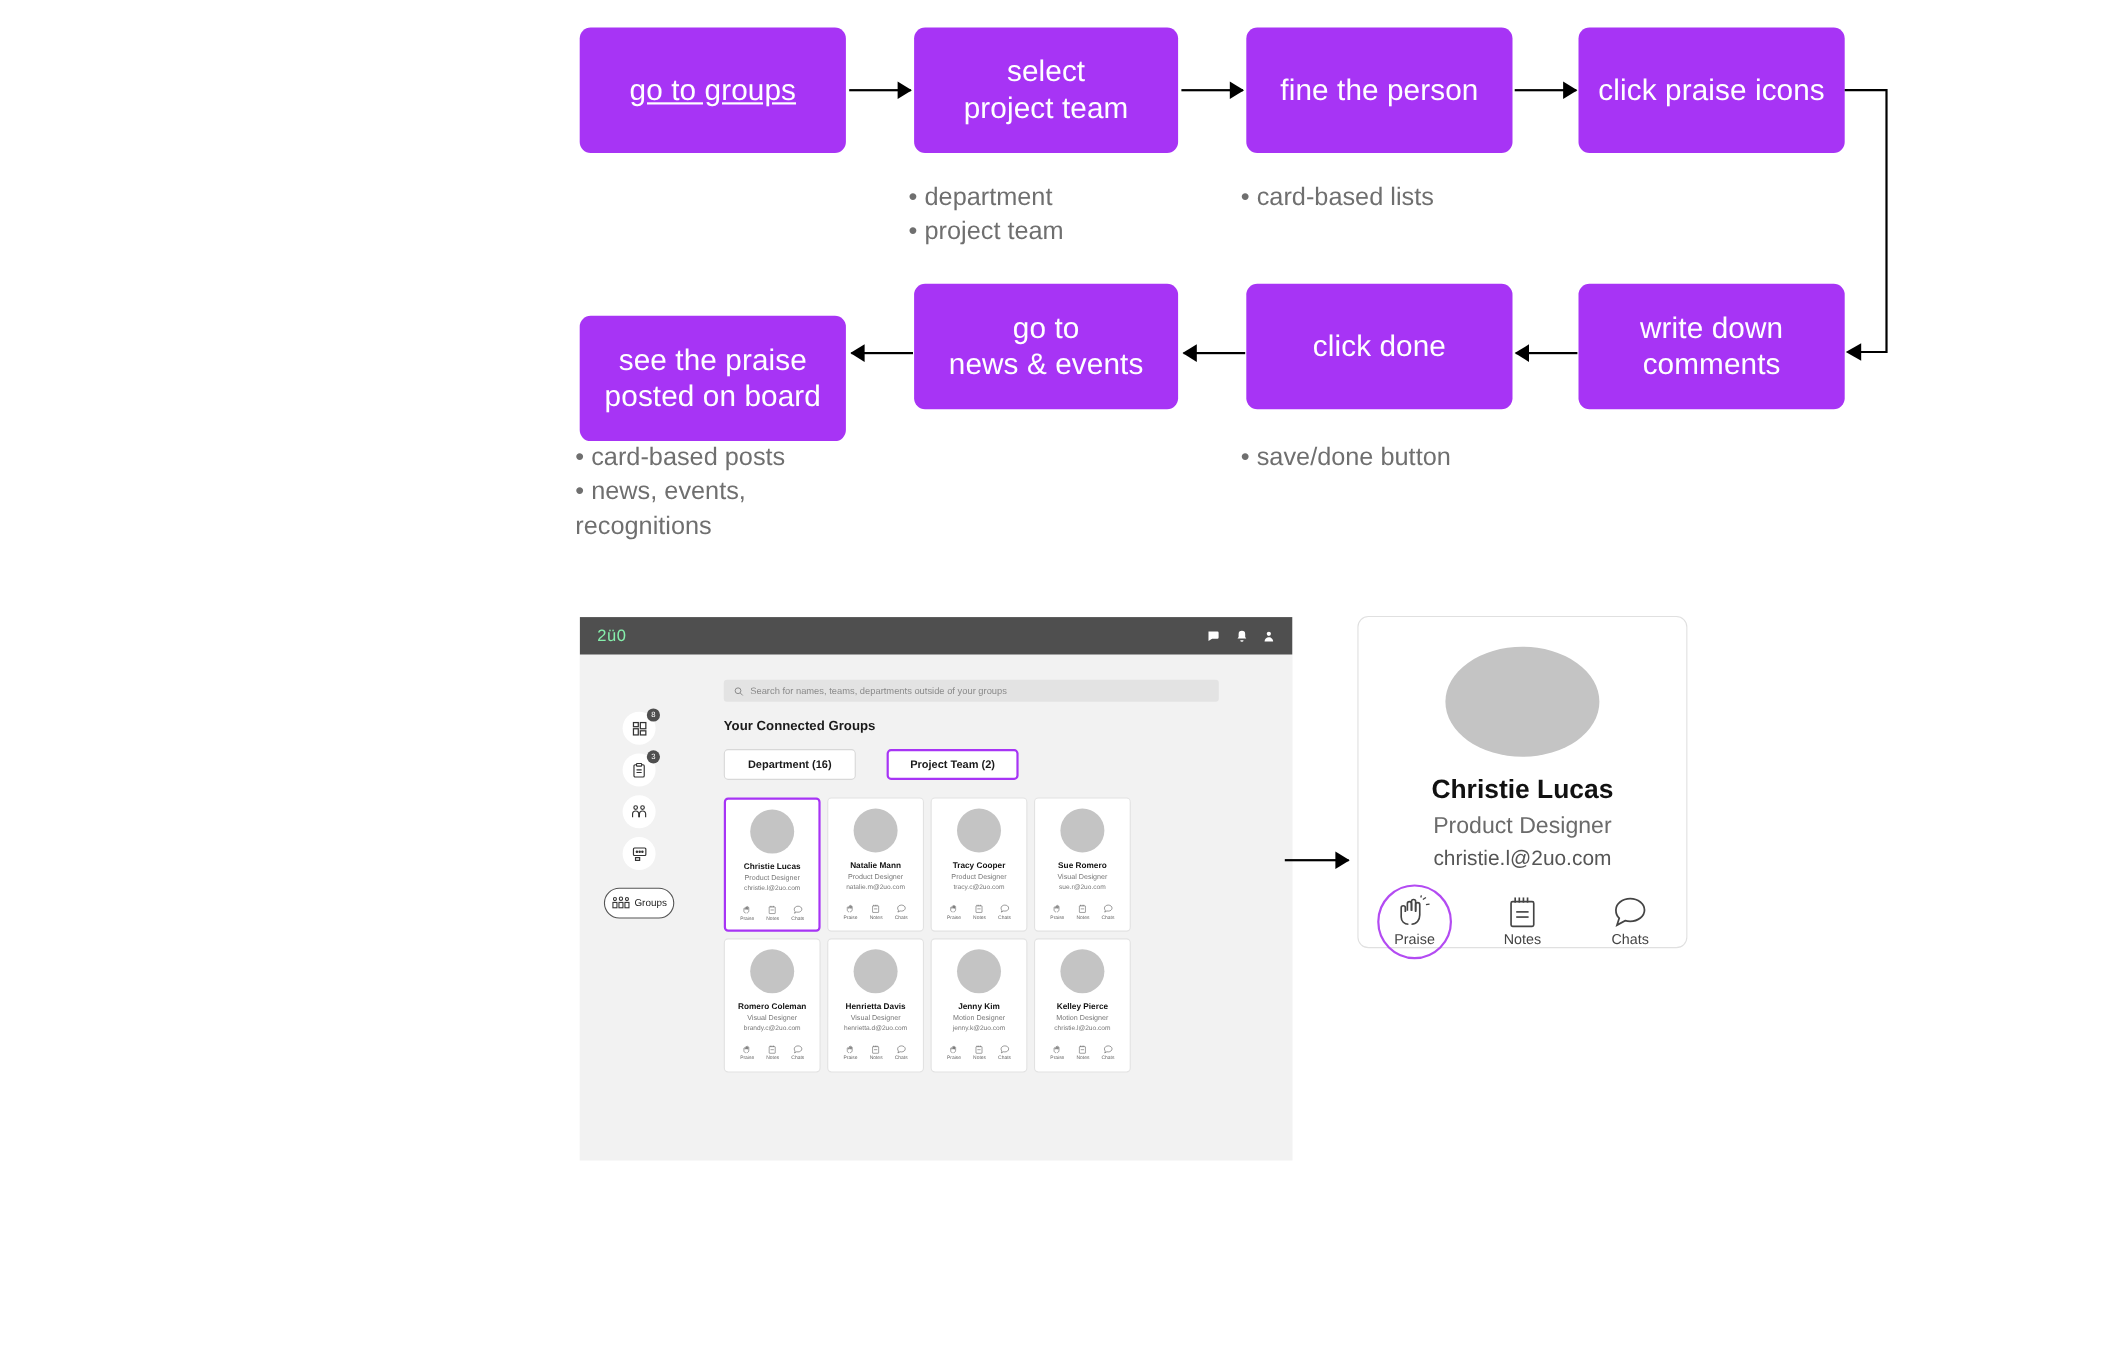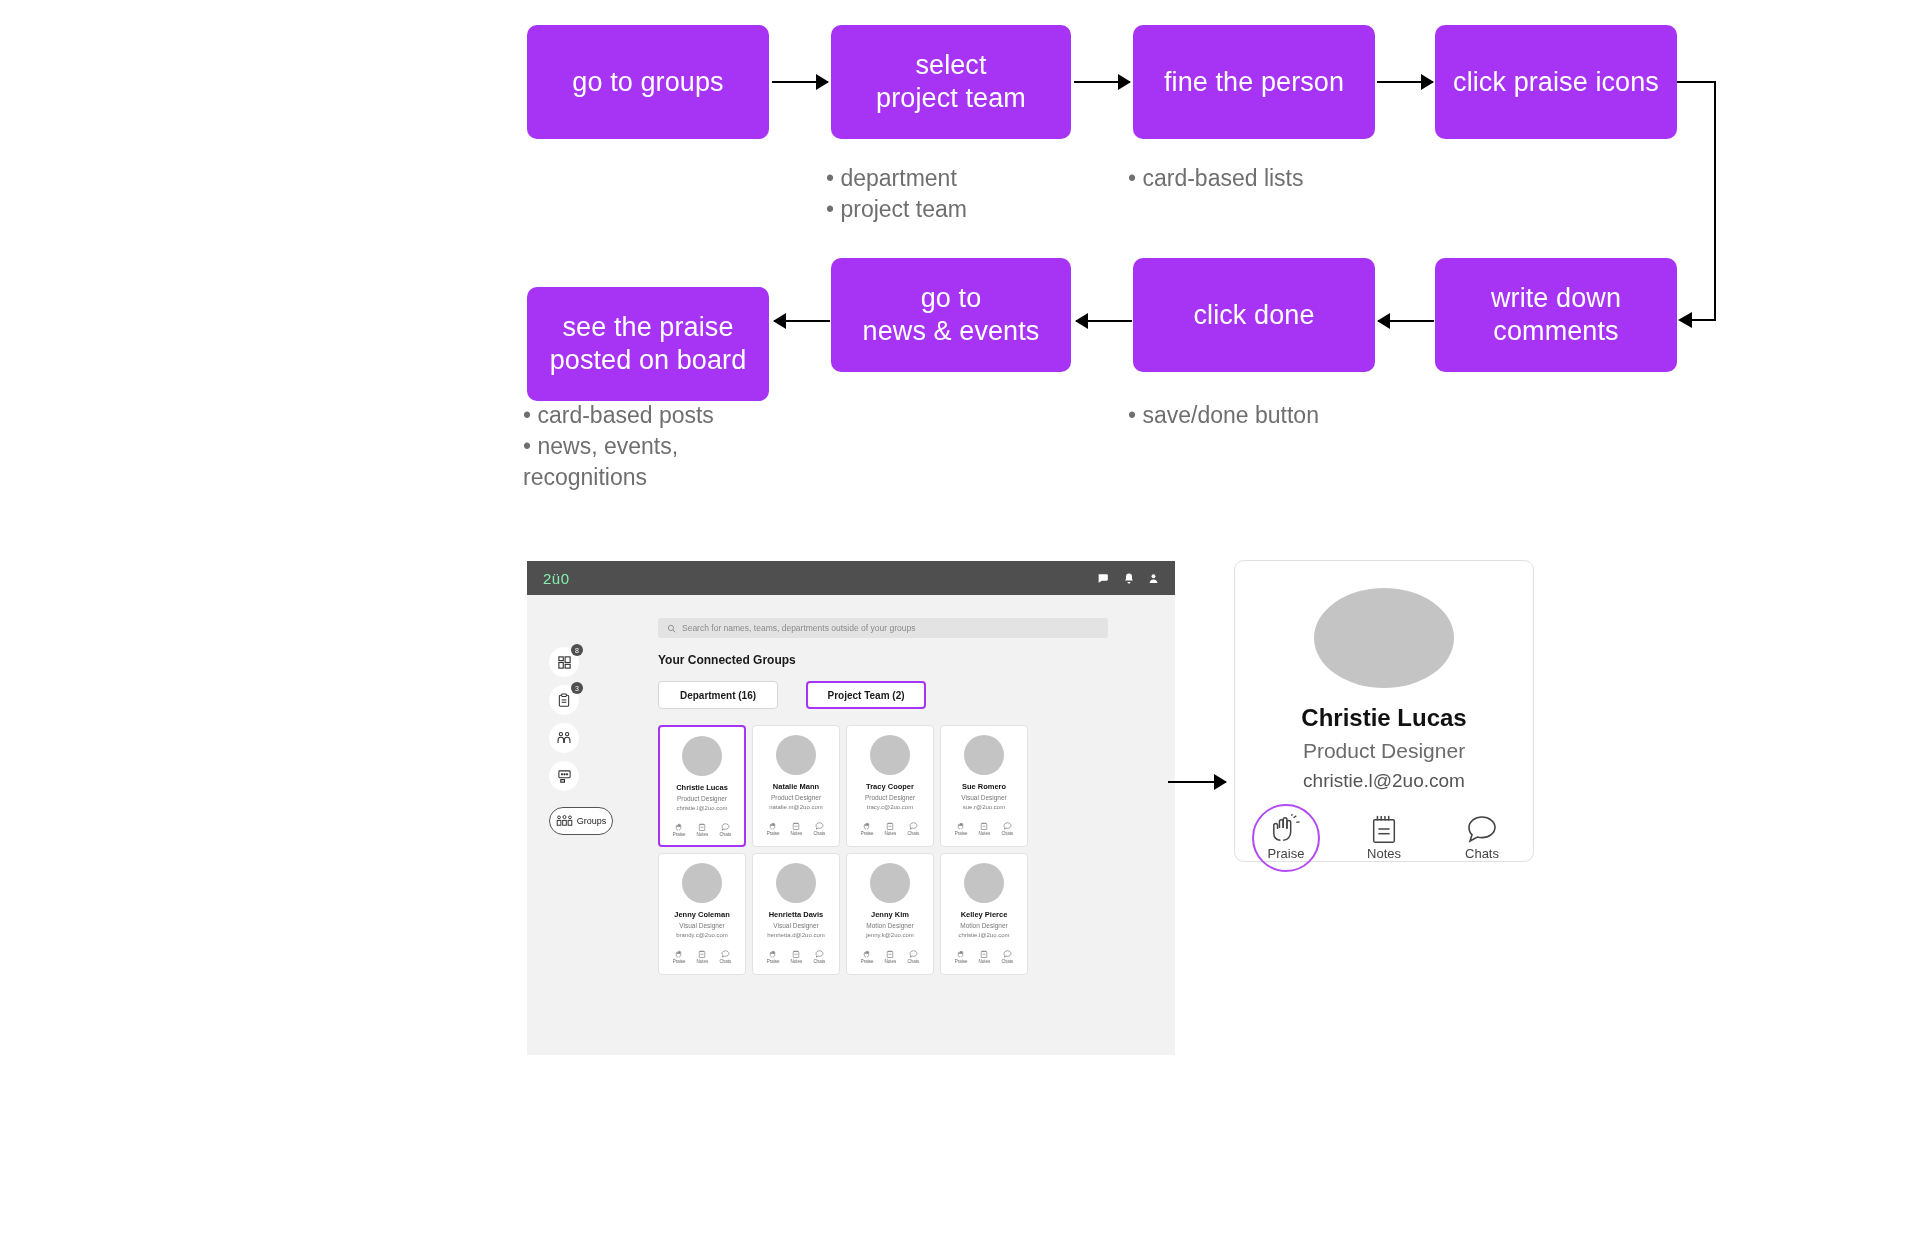--- a/index.html
+++ b/index.html
@@ -100,21 +100,21 @@
 
   .tabs { position: absolute; left: 131px; top: 86px; display: flex; gap: 28px; }
   .tab {
     width: 120px; height: 28px;
     background: #fff; border: 1px solid #d8d8d8; border-radius: 4px;
     display: flex; align-items: center; justify-content: center;
     font-size: 10px; font-weight: bold; color: #1a1a1a;
   }
   .tab.active { border: 2px solid #a734f5; }
 
-  .rail { position: absolute; left: 22px; top: 52px; display: flex; flex-direction: column; align-items: flex-start; gap: 8px; }
+  .rail { position: absolute; left: 22px; top: 52px; display: flex; flex-direction: column; align-items: center; gap: 8px; }
   .rail-btn {
     position: relative; width: 30px; height: 30px; border-radius: 50%;
     background: #fff; display: flex; align-items: center; justify-content: center;
   }
   .rail-badge {
     position: absolute; top: -3px; right: -4px;
     width: 12px; height: 12px; border-radius: 50%;
     background: #4f4f4f; color: #fff; font-size: 7px;
     display: flex; align-items: center; justify-content: center;
   }
@@ -162,21 +162,21 @@
     border: 2px solid #b34bf2; left: 50%; top: 50%;
     transform: translate(-50%, -50%);
   }
   svg { overflow: visible; }
 </style>
 </head>
 <body>
 
 <div id="root">
 
-  <div class="flow-box" style="left:527px; top:25px; width:242px; height:114px;">go to groups</div>
+  <div class="flow-box" style="left:527px; top:25px; width:242px; height:114px;text-decoration:underline;">go to groups</div>
 
   <div class="flow-box" style="left:1133px; top:25px; width:242px; height:114px;">fine the person</div>
 
   <div class="flow-box" style="left:831px; top:25px; width:240px; height:114px;">select
 project team</div>
 
   <div class="flow-box" style="left:1435px; top:25px; width:242px; height:114px;">click praise icons</div>
 
   <div class="arrow" style="left:772px; top:81px; width:56px;"></div>
   <div class="arrow" style="left:1074px; top:81px; width:56px;"></div>
@@ -433,21 +433,21 @@
               <div class="pact">
                 <svg width="9" height="8" viewBox="0 0 32 30" fill="none" stroke="#555" stroke-width="2">
   <path d="M16 3c7.2 0 13 4.6 13 10.3 0 5.7-5.8 10.3-13 10.3-1.6 0-3.2-.2-4.6-.6L4 27l2-6.3C3.8 18.8 3 16.2 3 13.3 3 7.6 8.8 3 16 3z"></path>
                 </svg>
       <span class="lbl">Chats</span>
               </div>
             </div>
           </div>
           <div class="pcard">
             <div class="pavatar"></div>
-    <div class="pname">Jenny Coleman</div>
+    <div class="pname">Romero Coleman</div>
     <div class="prole">Visual Designer</div>
     <div class="pmail">brandy.c@2uo.com</div>
     <div class="pacts">
               <div class="pact">
                 <svg width="9" height="8" viewBox="0 0 36 32" fill="none" stroke="#555" stroke-width="2">
   <path d="M12 28c-4 0-7-3-7-7V12c0-1.2 1-2 2-2s2 .8 2 2v4"></path>
                   <path d="M11 15V8c0-1.2 1-2 2-2s2 .8 2 2v7"></path>
   <path d="M15 15V6c0-1.2 1-2 2-2s2 .8 2 2v9"></path>
                   <path d="M19 16V9c0-1.2 1-2 2-2s2 .8 2 2v10c0 5-3 9-8 9"></path>
                 </svg>

